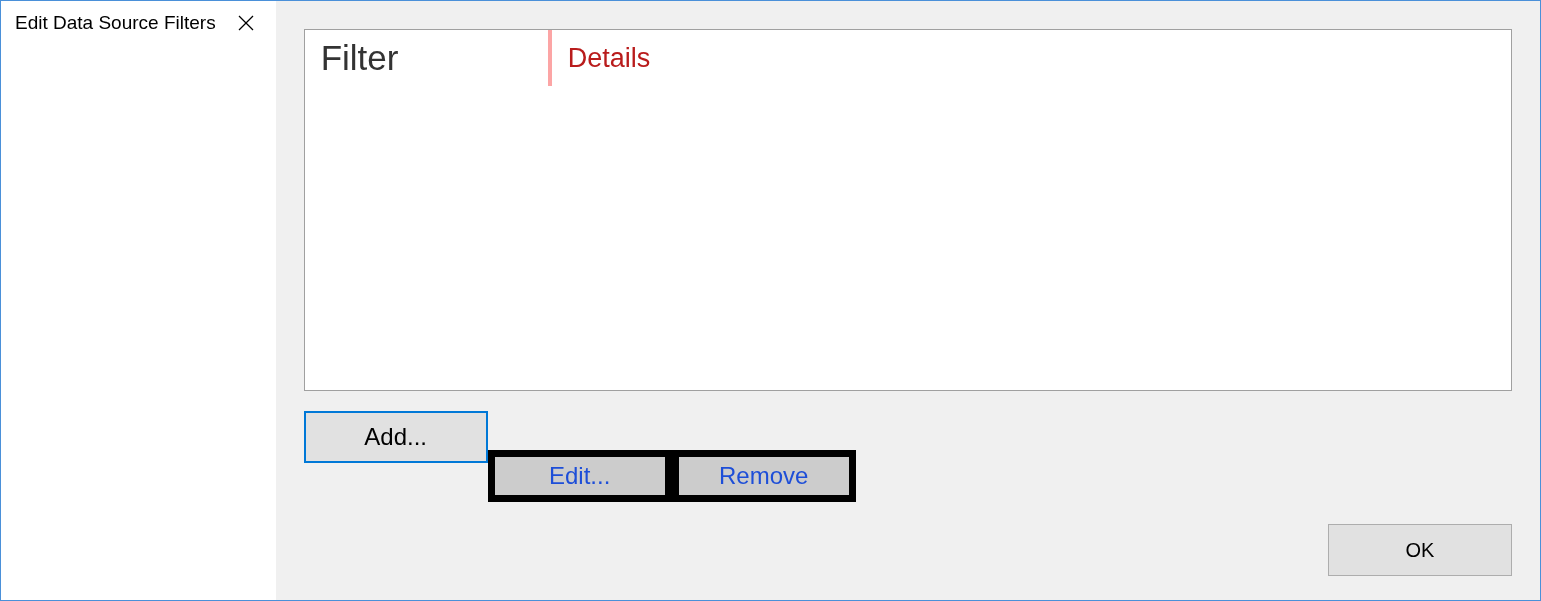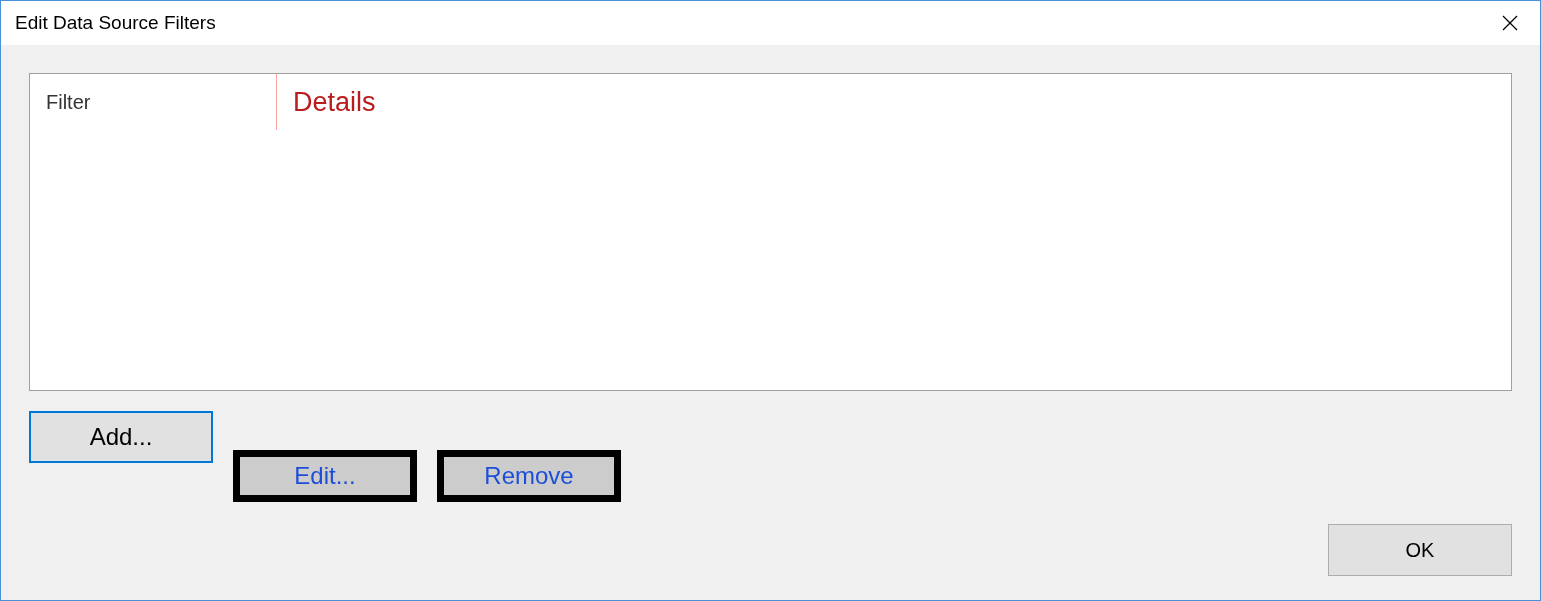--- a/index.html
+++ b/index.html
@@ -13,21 +13,21 @@
       width: 1541px;
       height: 601px;
       overflow: hidden;
     }
     .window {
       width: 100%;
       height: 100%;
       border: 1px solid #4a90d9;
       background: #ffffff;
       display: flex;
-      flex-direction: column;
+      flex-direction: row;
     }
     .titlebar {
       height: 44px;
       display: flex;
       align-items: center;
       justify-content: space-between;
       padding: 0 0 0 14px;
       background: #ffffff;
     }
     .title-text {
@@ -61,42 +61,42 @@
       flex-direction: column;
     }
     .table-header {
       display: flex;
       height: 56px;
       align-items: center;
     }
     .th-filter {
       width: 247px;
       padding-left: 16px;
-      font-size: 20px;
+      font-size: 35px;
       color: #333333;
-      border-right: 1px solid #fca5a5;
+      border-right: 4px solid #fca5a5;
       height: 100%;
       display: flex;
       align-items: center;
     }
     .th-details {
       flex: 1;
       padding-left: 16px;
       font-size: 27px;
       color: #b91c1c;
       height: 100%;
       display: flex;
       align-items: center;
     }
     .table-body {
       flex: 1;
     }
     .action-row {
       display: flex;
-      gap: 20px;
+      gap: 0;
       margin-top: 20px;
     }
     .btn {
       width: 184px;
       height: 52px;
       font-size: 24px;
       font-family: inherit;
       border: 1px solid #adadad;
       background: #e1e1e1;
       cursor: pointer;

